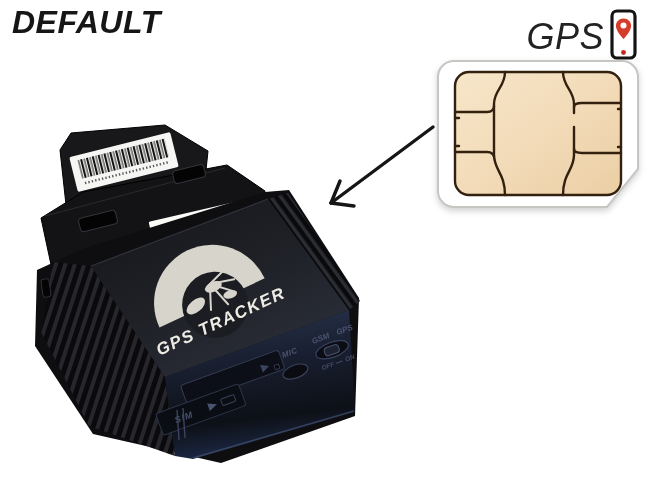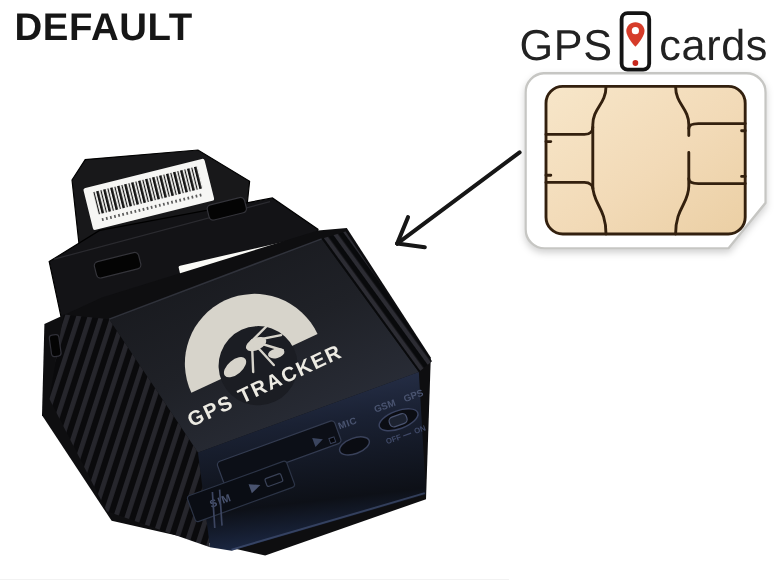--- a/index.html
+++ b/index.html
@@ -1,18 +1,18 @@
 <!DOCTYPE html>
 <html><head>
 <meta charset="utf-8">
 <style>
   html,body{margin:0;padding:0;background:#e8e8e8;}
   .stage{
     position:relative;width:650px;height:483px;background:#ffffff;
-    overflow:hidden;font-family:"Liberation Sans",sans-serif;
+    overflow:hidden;font-family:"Liberation Sans",sans-serif;font-style:italic;
   }
   .page-title{
     position:absolute;left:12px;top:4px;
     font-size:32px;font-weight:700;letter-spacing:.5px;color:#161616;
   }
   .brand{
     position:absolute;right:10px;top:8px;display:flex;align-items:center;gap:3px;
   }
   .brand-word{font-size:36px;font-weight:400;color:#222;letter-spacing:.5px;line-height:1;}
   .phone-wrap{display:block;margin:0 1px;}
@@ -33,21 +33,20 @@
   <div class="brand">
     <span class="brand-word">GPS</span>
     <span class="phone-wrap">
       <svg width="31" height="54" viewBox="0 0 31 54">
         <rect x="4" y="3" width="23" height="47" rx="5" fill="#ffffff" stroke="#141414" stroke-width="3.2"></rect>
         <path d="M15.5 10.5 c-4.4 0 -7.6 3.3 -7.6 7.4 c0 5.2 7.6 13.1 7.6 13.1 s7.6 -7.9 7.6 -13.1 c0 -4.1 -3.2 -7.4 -7.6 -7.4 Z" fill="#d63c2a"></path>
         <circle cx="15.5" cy="17.6" r="3" fill="#ffffff"></circle>
         <circle cx="15.5" cy="44.5" r="2.4" fill="#c6271c"></circle>
       </svg>
     </span>
-    <span class="brand-word">cards</span>
   </div>
 
   <div class="simcard">
     <svg width="202" height="148" viewBox="0 0 202 148">
       <defs>
         <linearGradient id="chipG" x1="0" y1="0" x2="1" y2="1">
           <stop offset="0" stop-color="#f7e6c9"></stop>
           <stop offset="0.55" stop-color="#f2dab7"></stop>
           <stop offset="1" stop-color="#ebcfa4"></stop>
         </linearGradient>

